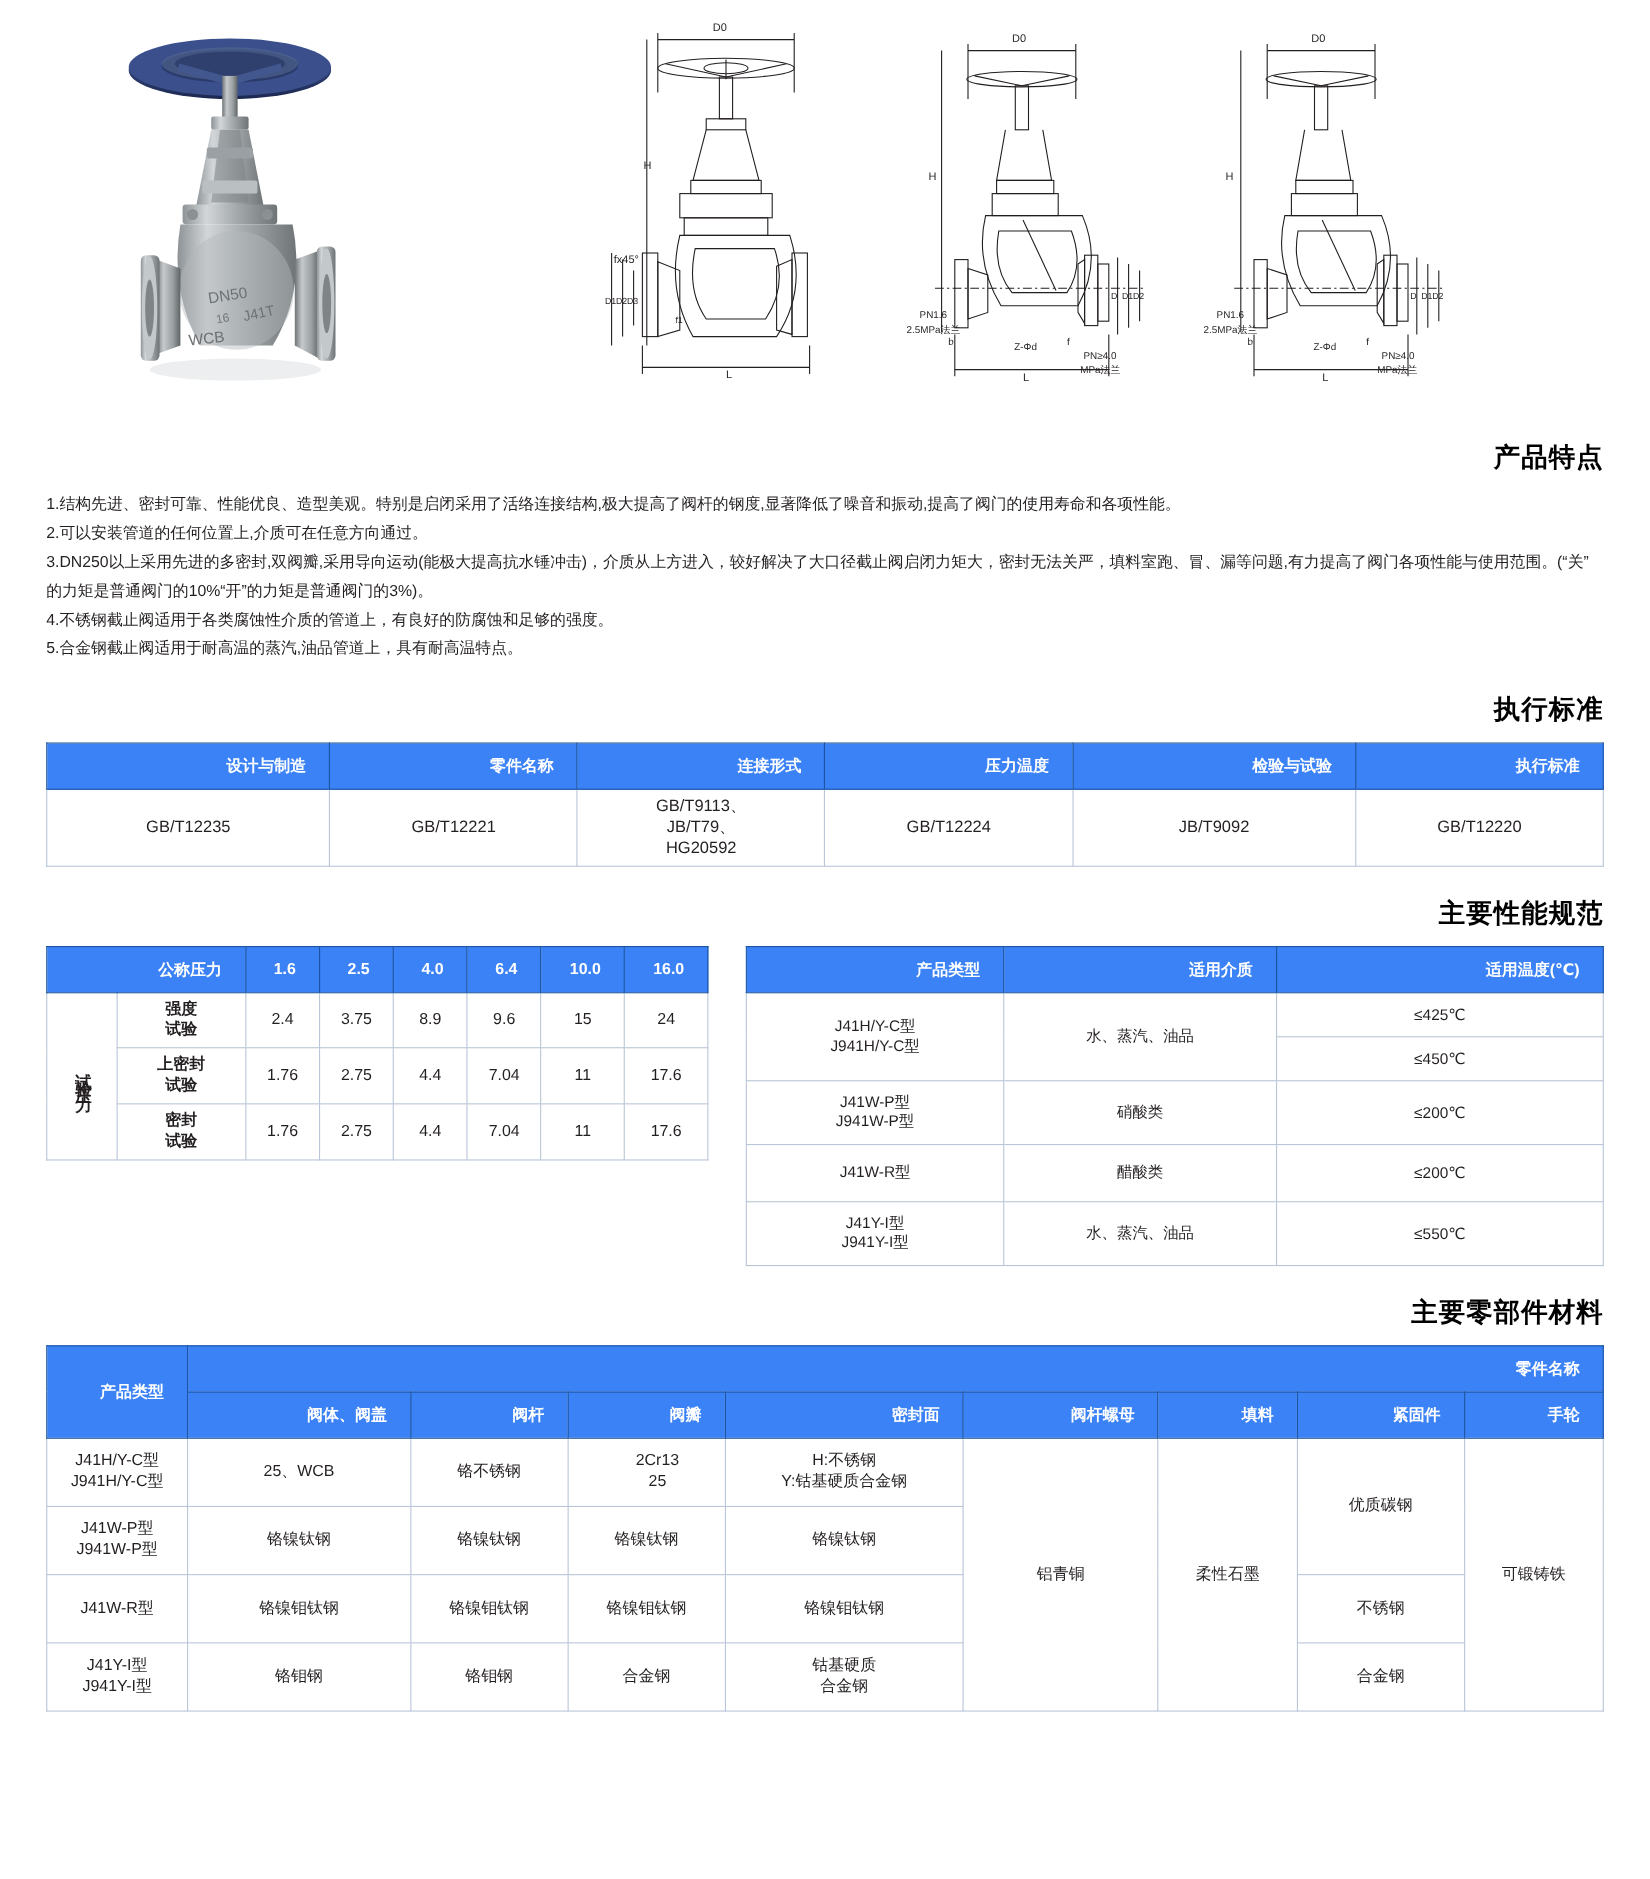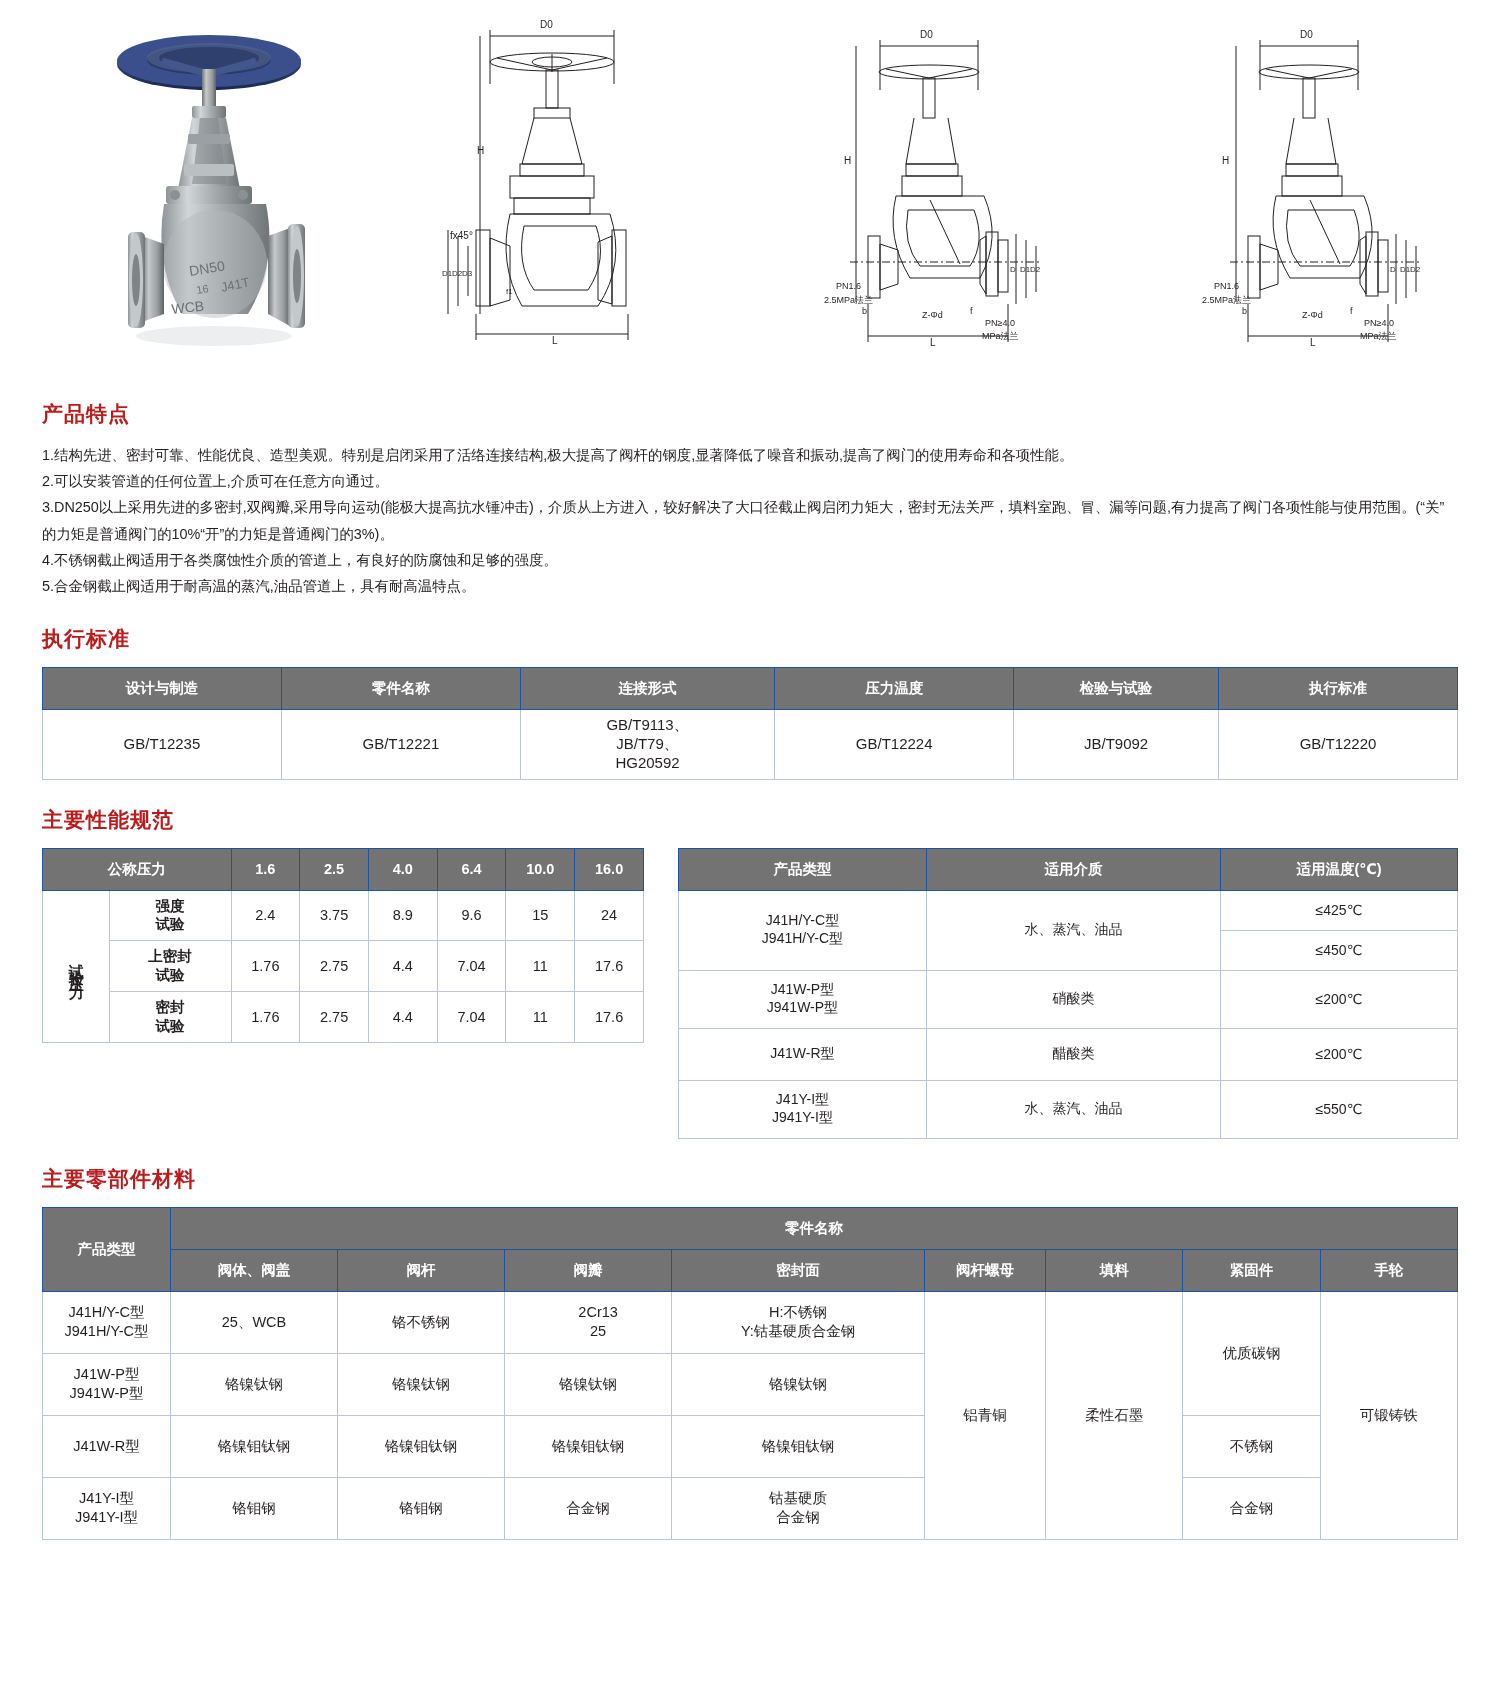--- a/index.html
+++ b/index.html
@@ -26,34 +26,35 @@
   .photo-wrap {
     width: 340px;
     height: 360px;
     position: relative;
     flex: 0 0 340px;
   }
   .drawings {
     flex: 1 1 auto;
     display: flex;
     align-items: flex-start;
-    justify-content: space-between;
+    justify-content: center;
     height: 360px;
     padding-left: 20px;
   }
   .dwg { position: relative; }
   .dwg svg { display: block; }
 
   
   h2.section-title {
-    font-size: 21px;
+    font-size: 24px;
     font-weight: bold;
-    color: #b91c1c;
+    color: #000000;
     margin: 26px 0 14px 0;
     letter-spacing: 1px;
+    text-align: right;
   }
   .features {
     font-size: 14.4px;
     line-height: 1.82;
     color: #231f20;
   }
   .features p { margin: 0; }
 
   
   table {
@@ -62,26 +63,27 @@
     font-size: 14px;
   }
   th, td {
     border: 1px solid #b9c6d8;
     text-align: center;
     vertical-align: middle;
     padding: 6px 4px;
     color: #231f20;
   }
   thead th, th.hdr {
-    background: #737373;
+    background: #3b82f6;
     color: #ffffff;
     font-weight: bold;
     border: 1px solid #1b54a0;
-    padding: 11px 0;
+    padding: 11px 21px;
     font-size: 14.5px;
+    text-align: right;
   }
   .std-table td { height: 54px; font-size: 15px; line-height: 1.25; }
 
   .two-col {
     display: flex;
     gap: 34px;
     align-items: flex-start;
   }
   .tbl-left { flex: 0 0 602px; border-radius: 31px; }
   .tbl-right { flex: 1 1 auto; }

